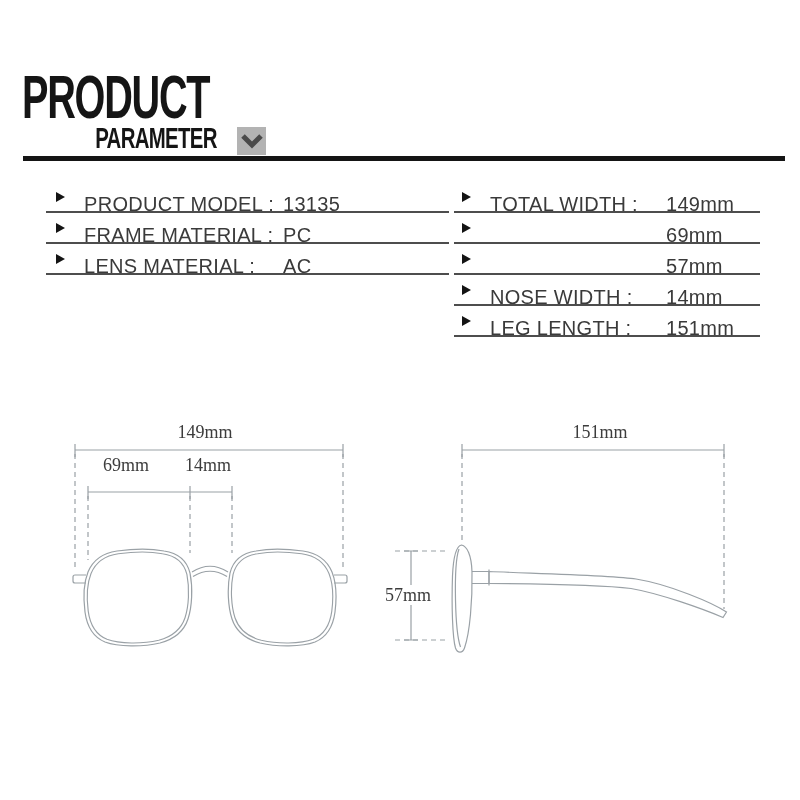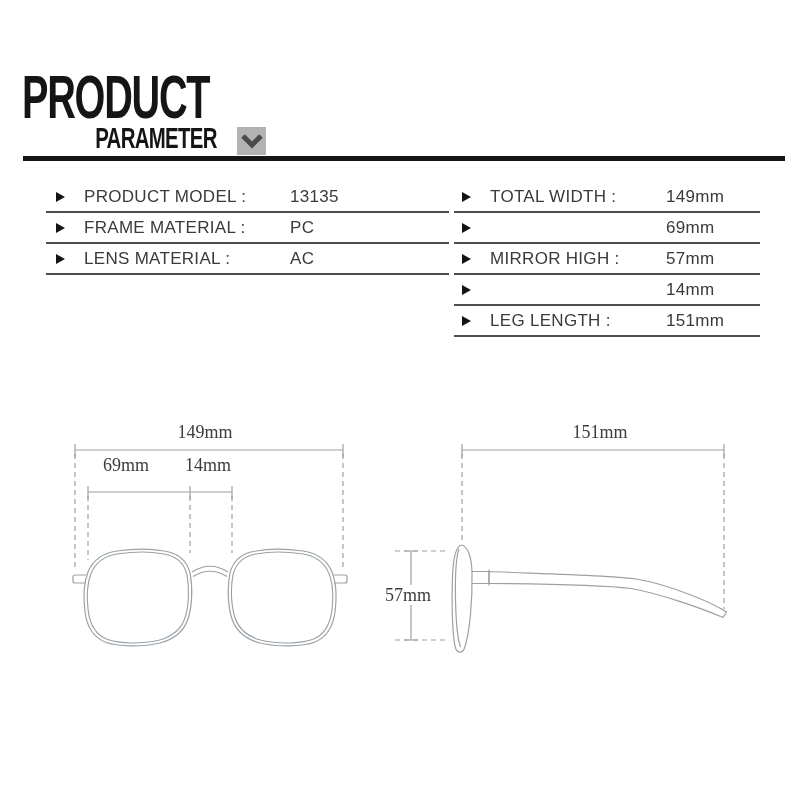--- a/index.html
+++ b/index.html
@@ -20,23 +20,23 @@
 
   
   .spec-table{position:absolute;top:182px;}
   .spec-table.left{left:46px;width:403px;}
   .spec-table.right{left:454px;width:306px;text-decoration:underline;}
   .spec-row{position:relative;height:29px;border-bottom:2px solid #4d4d4d;}
   .tri{position:absolute;top:50%;margin-top:-5px;width:0;height:0;
     border-top:5.5px solid transparent;border-bottom:5.5px solid transparent;
     border-left:9px solid #141414;}
   .left .tri{left:10px;}  .right .tri{left:8px;}
-  .spec-label,.spec-value{position:absolute;top:0;line-height:29px;font-size:17px;
+  .spec-label,.spec-value{position:absolute;top:8px;line-height:29px;font-size:20px;
     letter-spacing:.3px;color:#3a3a3a;white-space:nowrap;}
-  .left .spec-label{left:38px;}  .left .spec-value{left:237px;margin-left:7px;}
+  .left .spec-label{left:38px;}  .left .spec-value{left:237px;}
   .right .spec-label{left:36px;} .right .spec-value{left:212px;}
 
   
   .diagram{position:absolute;left:0;top:400px;width:800px;height:320px;}
   .dim-text{font-family:"Liberation Serif","DejaVu Serif",serif;font-size:18px;fill:#3c3c3c;}
 </style>
 </head>
 <body>
 
 <div id="page">
@@ -82,26 +82,26 @@
       <span class="spec-value">149mm</span>
     </div>
 
     <div class="spec-row">
       <span class="tri"></span>
       <span class="spec-value">69mm</span>
     </div>
 
     <div class="spec-row">
       <span class="tri"></span>
-      <span class="spec-label">MIRROR HIGH :</span>
       <span class="spec-value">57mm</span>
     </div>
 
     <div class="spec-row">
       <span class="tri"></span>
+      <span class="spec-label">NOSE WIDTH :</span>
       <span class="spec-value">14mm</span>
     </div>
 
     <div class="spec-row">
       <span class="tri"></span>
       <span class="spec-label">LEG LENGTH :</span>
       <span class="spec-value">151mm</span>
     </div>
   </div>
 

